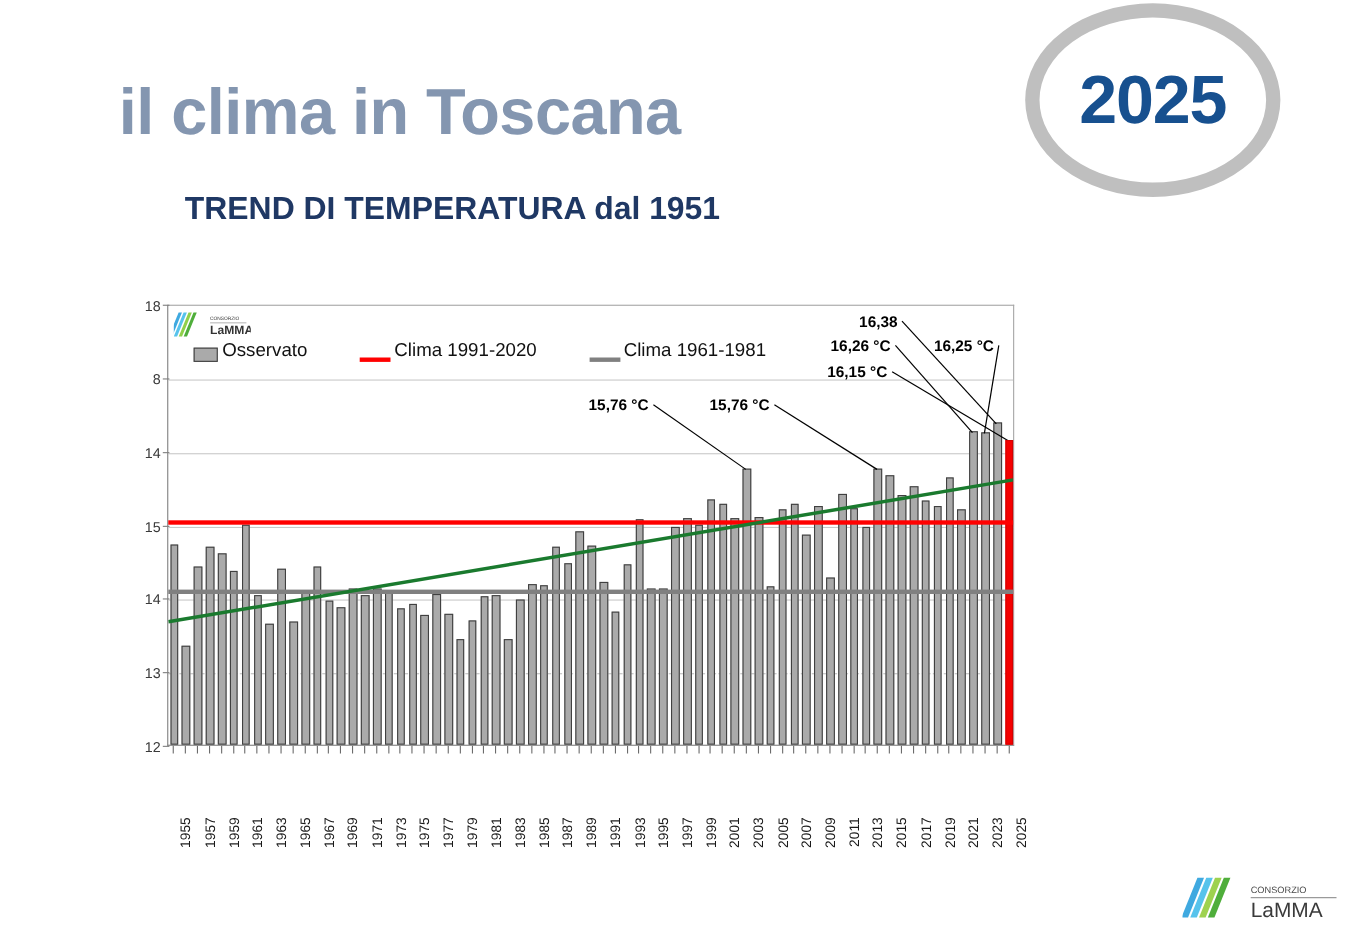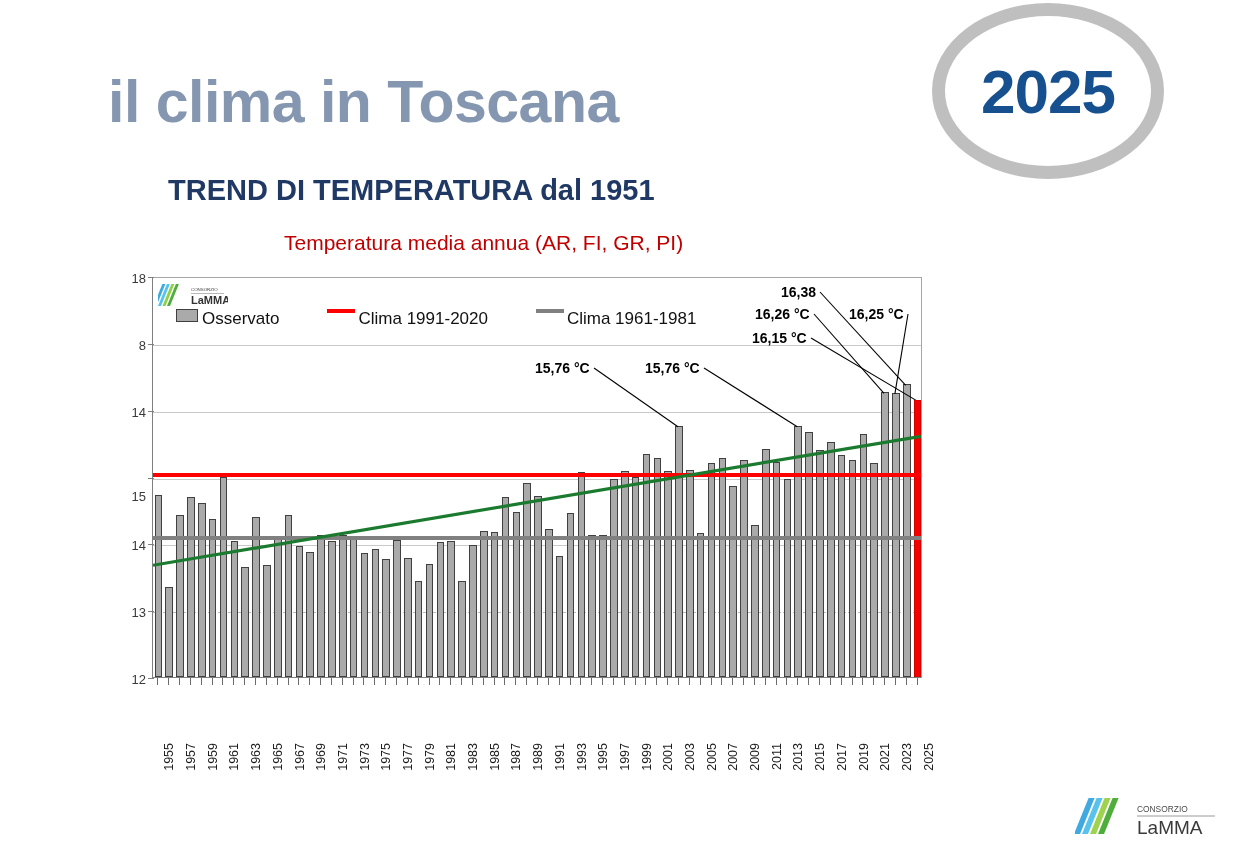--- a/index.html
+++ b/index.html
@@ -81,21 +81,21 @@
   #xlabels { position: absolute; left: 34px; top: 415px; width: 770px; height: 62px; }
   .xlabel {
     position: absolute; top: 0;
     font-size: 12.5px; color: #1a1a1a; white-space: nowrap;
     transform-origin: left top;
     transform: rotate(-90deg) translateX(-100%);
   }
 
   
   #legend { position: absolute; left: 58px; top: 36px; height: 26px; display: flex; align-items: center; }
-  .legend-item { display: flex; align-items: flex-start; margin-right: 48px; }
+  .legend-item { display: flex; align-items: flex-end; margin-right: 48px; }
   .legend-swatch-bar { width: 22px; height: 13px; background: #aaaaaa; border: 1px solid #3f3f3f; margin-right: 4px; }
   .legend-swatch-line { width: 28px; height: 4px; margin-right: 3px; }
   .legend-label { font-size: 17px; color: #111; white-space: nowrap; }
 
   
   #chart-logo { position: absolute; left: 40px; top: 10px; width: 70px; height: 30px; }
 
   
   #annotations { position: absolute; left: 0; top: 0; width: 812px; height: 480px; pointer-events: none; }
   .anno-label {
@@ -117,40 +117,39 @@
 
 <div id="slide">
 
   <div id="main-title">il clima in Toscana</div>
 
   <div id="year-badge">
     <span id="year-badge-label">2025</span>
   </div>
 
   <div id="section-title">TREND DI TEMPERATURA dal 1951</div>
-  <div id="chart-subtitle">Temperatura media annua (AR, FI, GR, PI)</div>
 
   <div id="chart-area">
 
     <div id="plot">
       <div id="gridlines">
           <div class="gridline dashed" style="top: 334.167px;"></div>
           <div class="gridline" style="top: 267.333px;"></div>
           <div class="gridline" style="top: 200.5px;"></div>
           <div class="gridline" style="top: 133.667px;"></div>
           <div class="gridline" style="top: 66.8333px;"></div>
         </div>
       <div id="yaxis">
           <div class="ytick-label" style="top: 401px;">12</div>
           <div class="ytick-mark" style="top: 401px;"></div>
           <div class="ytick-label" style="top: 334.167px;">13</div>
           <div class="ytick-mark" style="top: 334.167px;"></div>
           <div class="ytick-label" style="top: 267.333px;">14</div>
           <div class="ytick-mark" style="top: 267.333px;"></div>
-          <div class="ytick-label" style="top: 218px;">15</div>
+          <div class="ytick-label" style="top: 201px;">15</div>
           <div class="ytick-mark" style="top: 200.5px;"></div>
           <div class="ytick-label" style="top: 133.667px;">14</div>
           <div class="ytick-mark" style="top: 133.667px;"></div>
           <div class="ytick-label" style="top: 66.8333px;">8</div>
           <div class="ytick-mark" style="top: 66.8333px;"></div>
           <div class="ytick-label" style="top: 0px;">18</div>
           <div class="ytick-mark" style="top: 0px;"></div>
         </div>
       <div id="bars">
           <div class="bar" title="1955: 14,73 °C" style="left: 1.62676px; width: 7.59155px; height: 182.455px;"></div>

